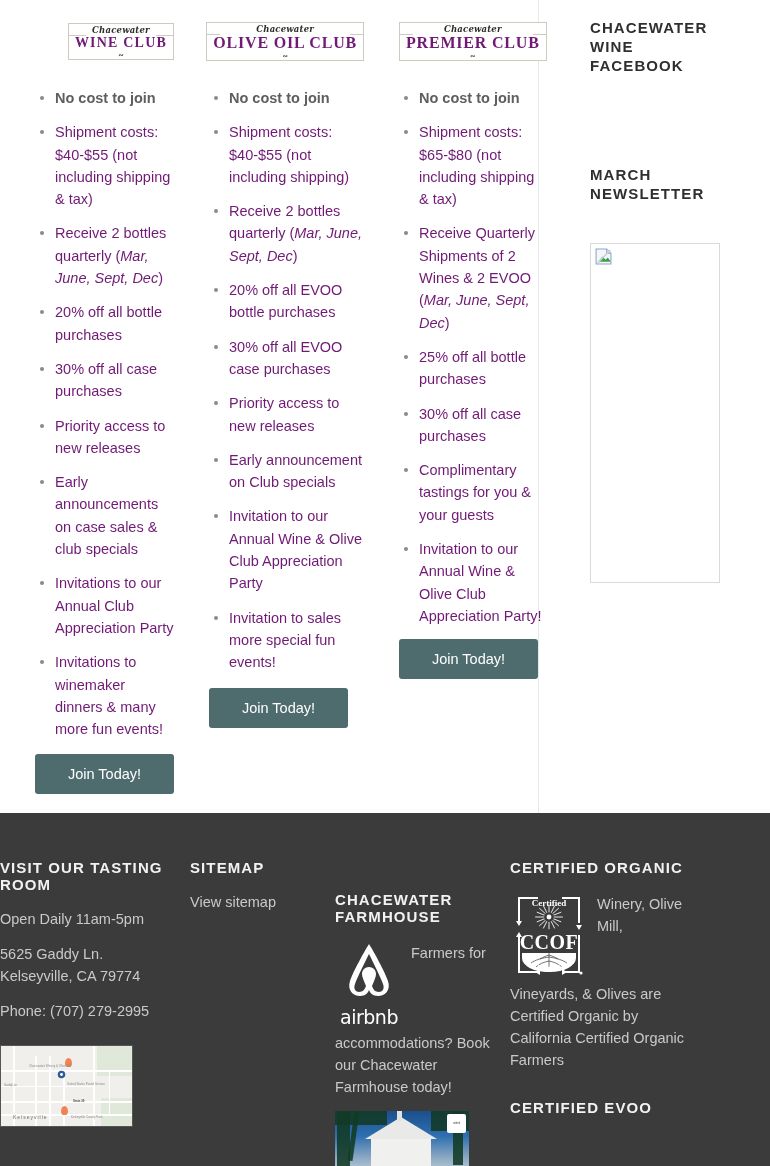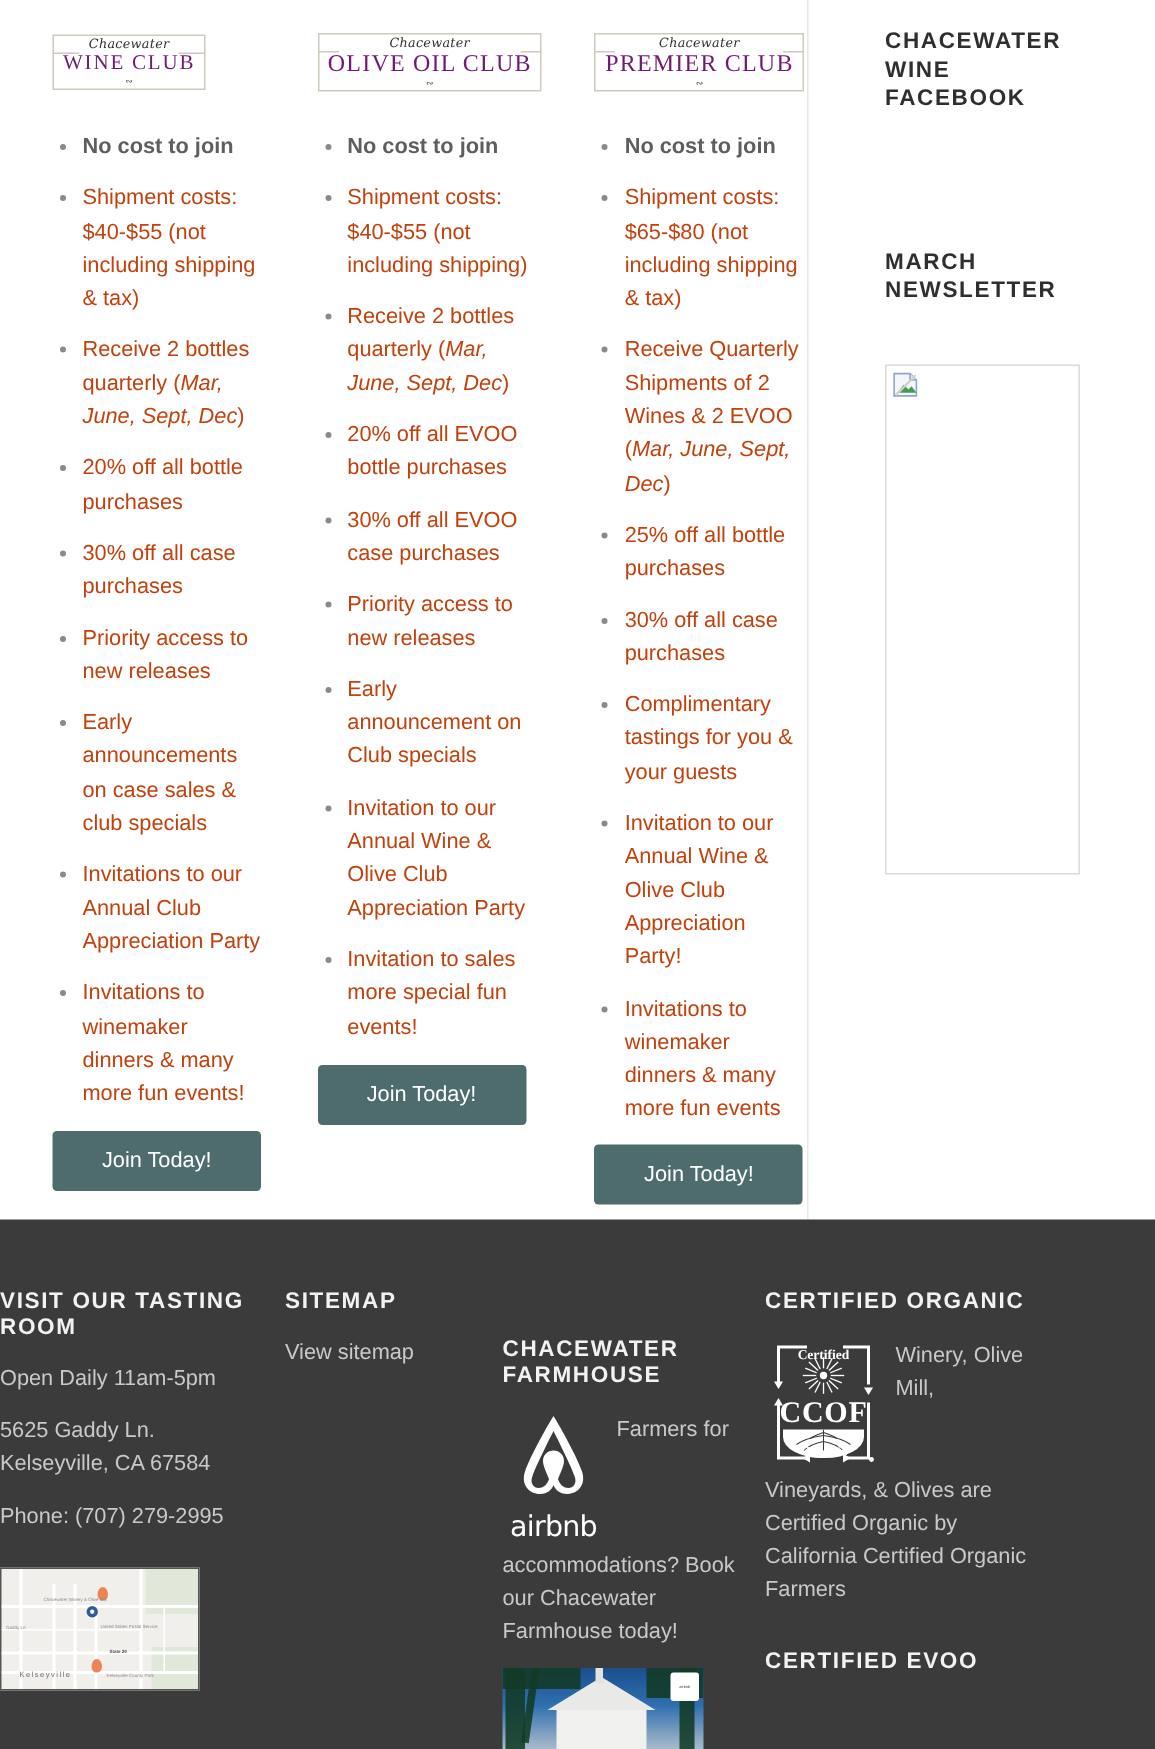--- a/index.html
+++ b/index.html
@@ -28,21 +28,21 @@
     width: 538px; height: 813px;
     display: flex;
   }
   .club-col { width: 155px; padding-top: 14px; }
   .club-col.c1 { margin-left: 35px; }
   .club-col.c2 { margin-left: 35px; }
   .club-col.c3 { margin-left: 35px; }
 
   
   .club-logo {
-    height: 55px; display: flex; align-items: center; justify-content: flex-start;
+    height: 55px; display: flex; align-items: center; justify-content: flex-end; font-weight: bold;
   }
   .logo-box {
     border: 1px solid #cfcabd;
     padding: 2px 6px 1px 6px;
     text-align: center;
     position: relative;
     background: #fff;
   }
   .logo-script {
     font-family: "DejaVu Serif", serif;
@@ -75,21 +75,21 @@
   ul.features {
     list-style: none;
     margin-top: 18px;
   }
   ul.features li {
     position: relative;
     padding-left: 20px;
     margin-bottom: 12px;
     font-size: 14.5px;
     line-height: 22.3px;
-    color: #c2410c;
+    color: #701a75;
     font-family: "Liberation Sans", sans-serif;
   }
   ul.features li::before {
     content: "";
     position: absolute; left: 5px; top: 9px;
     width: 4px; height: 4px; border-radius: 50%;
     background: #8a8a8a;
   }
   ul.features li.bold { font-weight: bold; color: #5e5e5e; }
   ul.features li i { font-style: italic; }
@@ -311,21 +311,20 @@
           </div>
         </div>
         <ul class="features" id="list-2">
             <li class="bold">No cost to join</li>
             <li>Shipment costs: $65-$80 (not including shipping &amp; tax)</li>
             <li>Receive Quarterly Shipments of 2 Wines &amp; 2 EVOO (<i>Mar, June, Sept, Dec</i>)</li>
             <li>25% off all bottle purchases</li>
             <li>30% off all case purchases</li>
             <li>Complimentary tastings for you &amp; your guests</li>
             <li>Invitation to our Annual Wine &amp; Olive Club Appreciation Party!</li>
-            <li>Invitations to winemaker dinners &amp; many more fun events</li>
           </ul>
         <div class="btn-wrap c3">
           <button class="join-btn">Join Today!</button>
         </div>
       </div>
 
     </div>
 
     <div class="sidebar">
       <div class="side-head">CHACEWATER WINE FACEBOOK</div>
@@ -342,21 +341,21 @@
     </div>
   </div>
 
   <div class="footer">
     <div class="footer-cols">
 
       <div class="fcol f1">
         <div class="f-head">VISIT OUR TASTING ROOM</div>
         <div class="f-text">Open Daily 11am-5pm</div>
         <div class="f-text tight">5625 Gaddy Ln.</div>
-        <div class="f-text">Kelseyville, CA 67584</div>
+        <div class="f-text">Kelseyville, CA 79774</div>
         <div class="f-text">Phone: (707) 279-2995</div>
 
         <div class="map-img">
           <div class="mgreen" style="left:96px;top:0;width:37px;height:30px;"></div>
           <div class="mgreen" style="left:100px;top:52px;width:33px;height:30px;"></div>
           <div class="mroad" style="left:0;top:24px;width:133px;height:2.4px;"></div>
           <div class="mroad" style="left:0;top:55px;width:133px;height:2px;"></div>
           <div class="mroad" style="left:12px;top:0;width:2px;height:82px;"></div>
           <div class="mroad" style="left:34px;top:10px;width:1.6px;height:72px;"></div>
           <div class="mroad" style="left:48px;top:10px;width:1.6px;height:72px;"></div>

